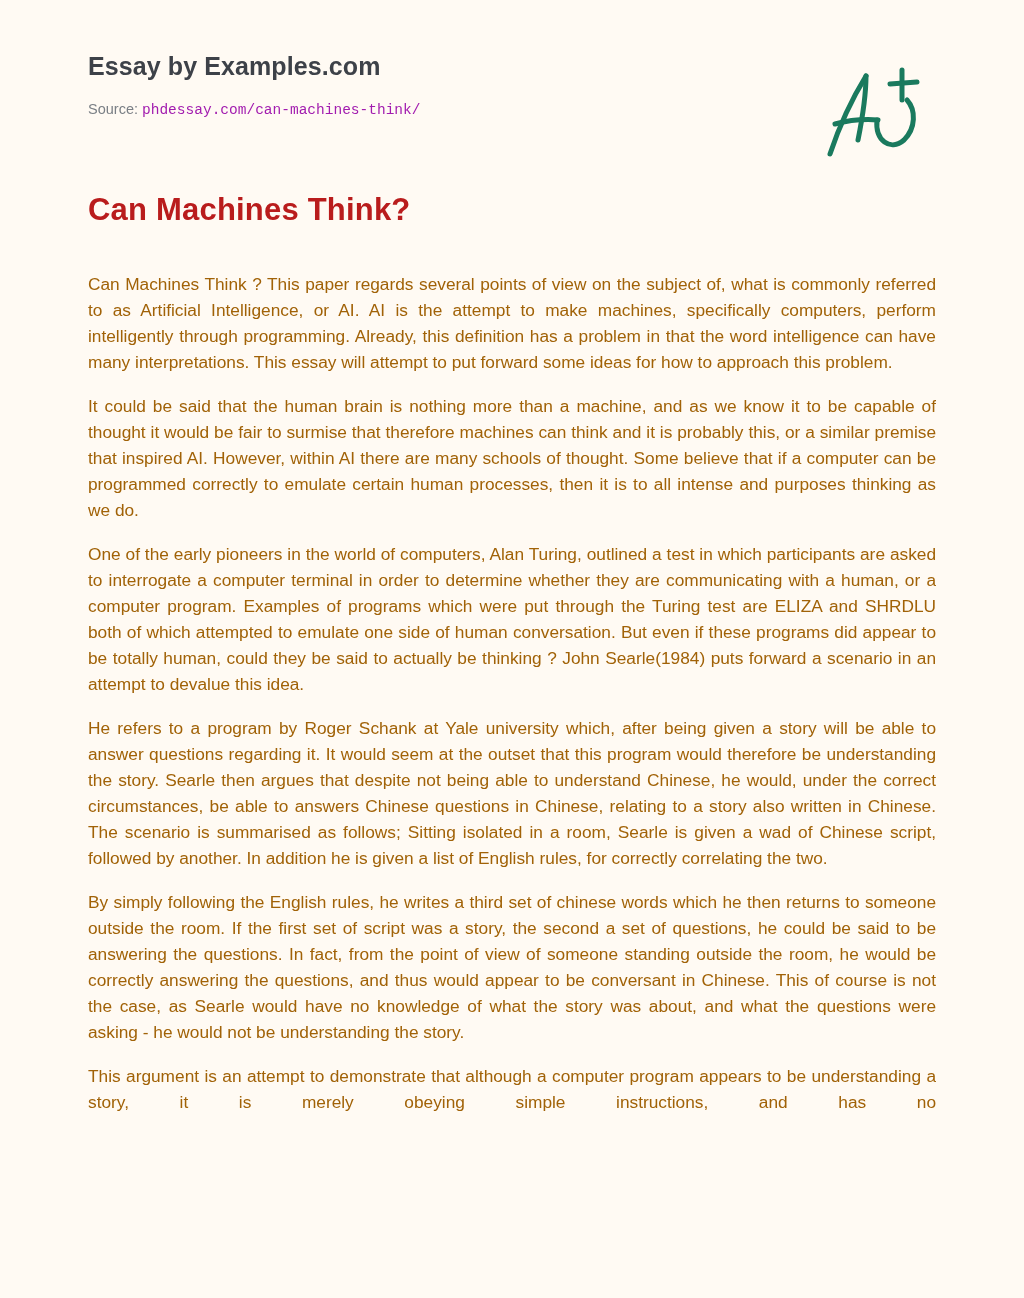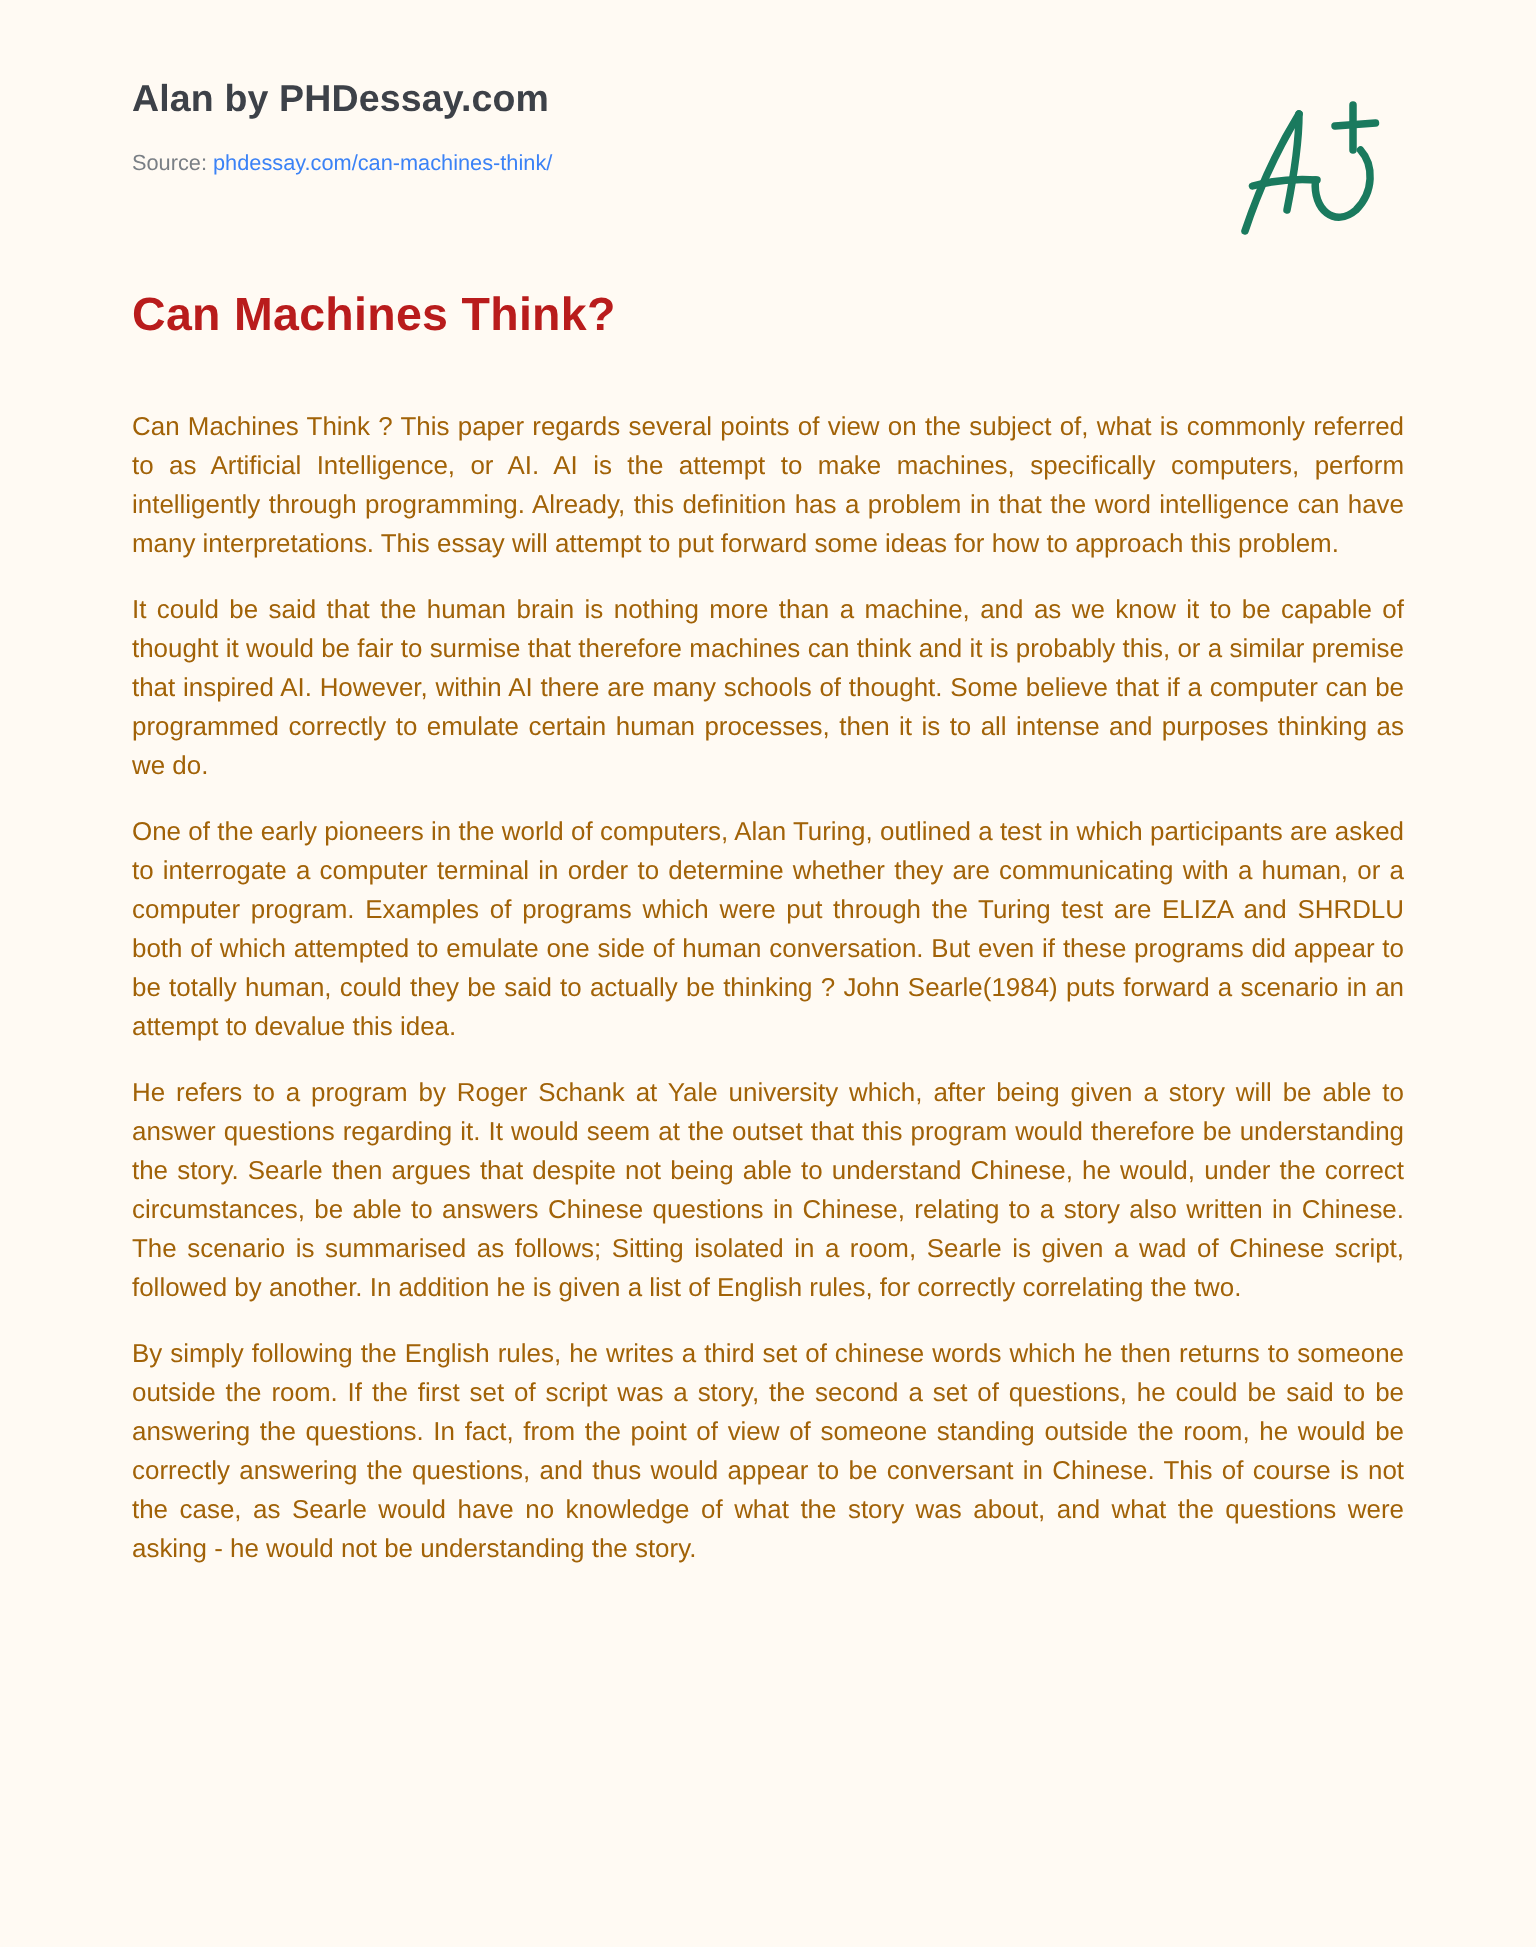--- a/index.html
+++ b/index.html
@@ -29,22 +29,23 @@
       line-height: 32px;
       letter-spacing: 0.1px;
     }
     .source {
       margin-top: 17px;
       font-size: 14.5px;
       line-height: 20px;
       color: #7a7f85;
     }
     .source a {
-      color: #3b82f6;
+      color: #a21caf;
       text-decoration: none;
+      font-family: Liberation Mono, monospace;
     }
     .logo {
       position: absolute;
       left: 820px;
       top: 62px;
       width: 110px;
       height: 100px;
     }
     .title {
       position: absolute;
@@ -70,21 +71,21 @@
       font-size: 17.3px;
       line-height: 26px;
       color: #a16207;
       text-align: justify;
     }
   </style>
 </head>
 <body>
 
 <header class="header">
-  <h2 class="brand">Alan by PHDessay.com</h2>
+  <h2 class="brand">Essay by Examples.com</h2>
   <div class="source">
     <span>Source:</span>
     <a>phdessay.com/can-machines-think/</a>
   </div>
 </header>
 
 <div class="logo">
   <svg width="110" height="100" viewBox="0 0 110 100" fill="none" stroke="#1A7A5E" stroke-width="5" stroke-linecap="round" stroke-linejoin="round">
 
     <path d="M10 92 C 18 68, 30 40, 46 14"></path>
@@ -102,13 +103,14 @@
 </div>
 
 <h1 class="title">Can Machines Think?</h1>
 
 <article class="essay">
   <p>Can Machines Think ? This paper regards several points of view on the subject of, what is commonly referred to as Artificial Intelligence, or AI. AI is the attempt to make machines, specifically computers, perform intelligently through programming. Already, this definition has a problem in that the word intelligence can have many interpretations. This essay will attempt to put forward some ideas for how to approach this problem.</p>
   <p>It could be said that the human brain is nothing more than a machine, and as we know it to be capable of thought it would be fair to surmise that therefore machines can think and it is probably this, or a similar premise that inspired AI. However, within AI there are many schools of thought. Some believe that if a computer can be programmed correctly to emulate certain human processes, then it is to all intense and purposes thinking as we do.</p>
   <p>One of the early pioneers in the world of computers, Alan Turing, outlined a test in which participants are asked to interrogate a computer terminal in order to determine whether they are communicating with a human, or a computer program. Examples of programs which were put through the Turing test are ELIZA and SHRDLU both of which attempted to emulate one side of human conversation. But even if these programs did appear to be totally human, could they be said to actually be thinking ? John Searle(1984) puts forward a scenario in an attempt to devalue this idea.</p>
   <p>He refers to a program by Roger Schank at Yale university which, after being given a story will be able to answer questions regarding it. It would seem at the outset that this program would therefore be understanding the story. Searle then argues that despite not being able to understand Chinese, he would, under the correct circumstances, be able to answers Chinese questions in Chinese, relating to a story also written in Chinese. The scenario is summarised as follows; Sitting isolated in a room, Searle is given a wad of Chinese script, followed by another. In addition he is given a list of English rules, for correctly correlating the two.</p>
   <p>By simply following the English rules, he writes a third set of chinese words which he then returns to someone outside the room. If the first set of script was a story, the second a set of questions, he could be said to be answering the questions. In fact, from the point of view of someone standing outside the room, he would be correctly answering the questions, and thus would appear to be conversant in Chinese. This of course is not the case, as Searle would have no knowledge of what the story was about, and what the questions were asking - he would not be understanding the story.</p>
+  <p style="text-align: justify; text-align-last: justify;">This argument is an attempt to demonstrate that although a computer program appears to be understanding a story, it is merely obeying simple instructions, and has no</p>
 </article>
 
 </body></html>

